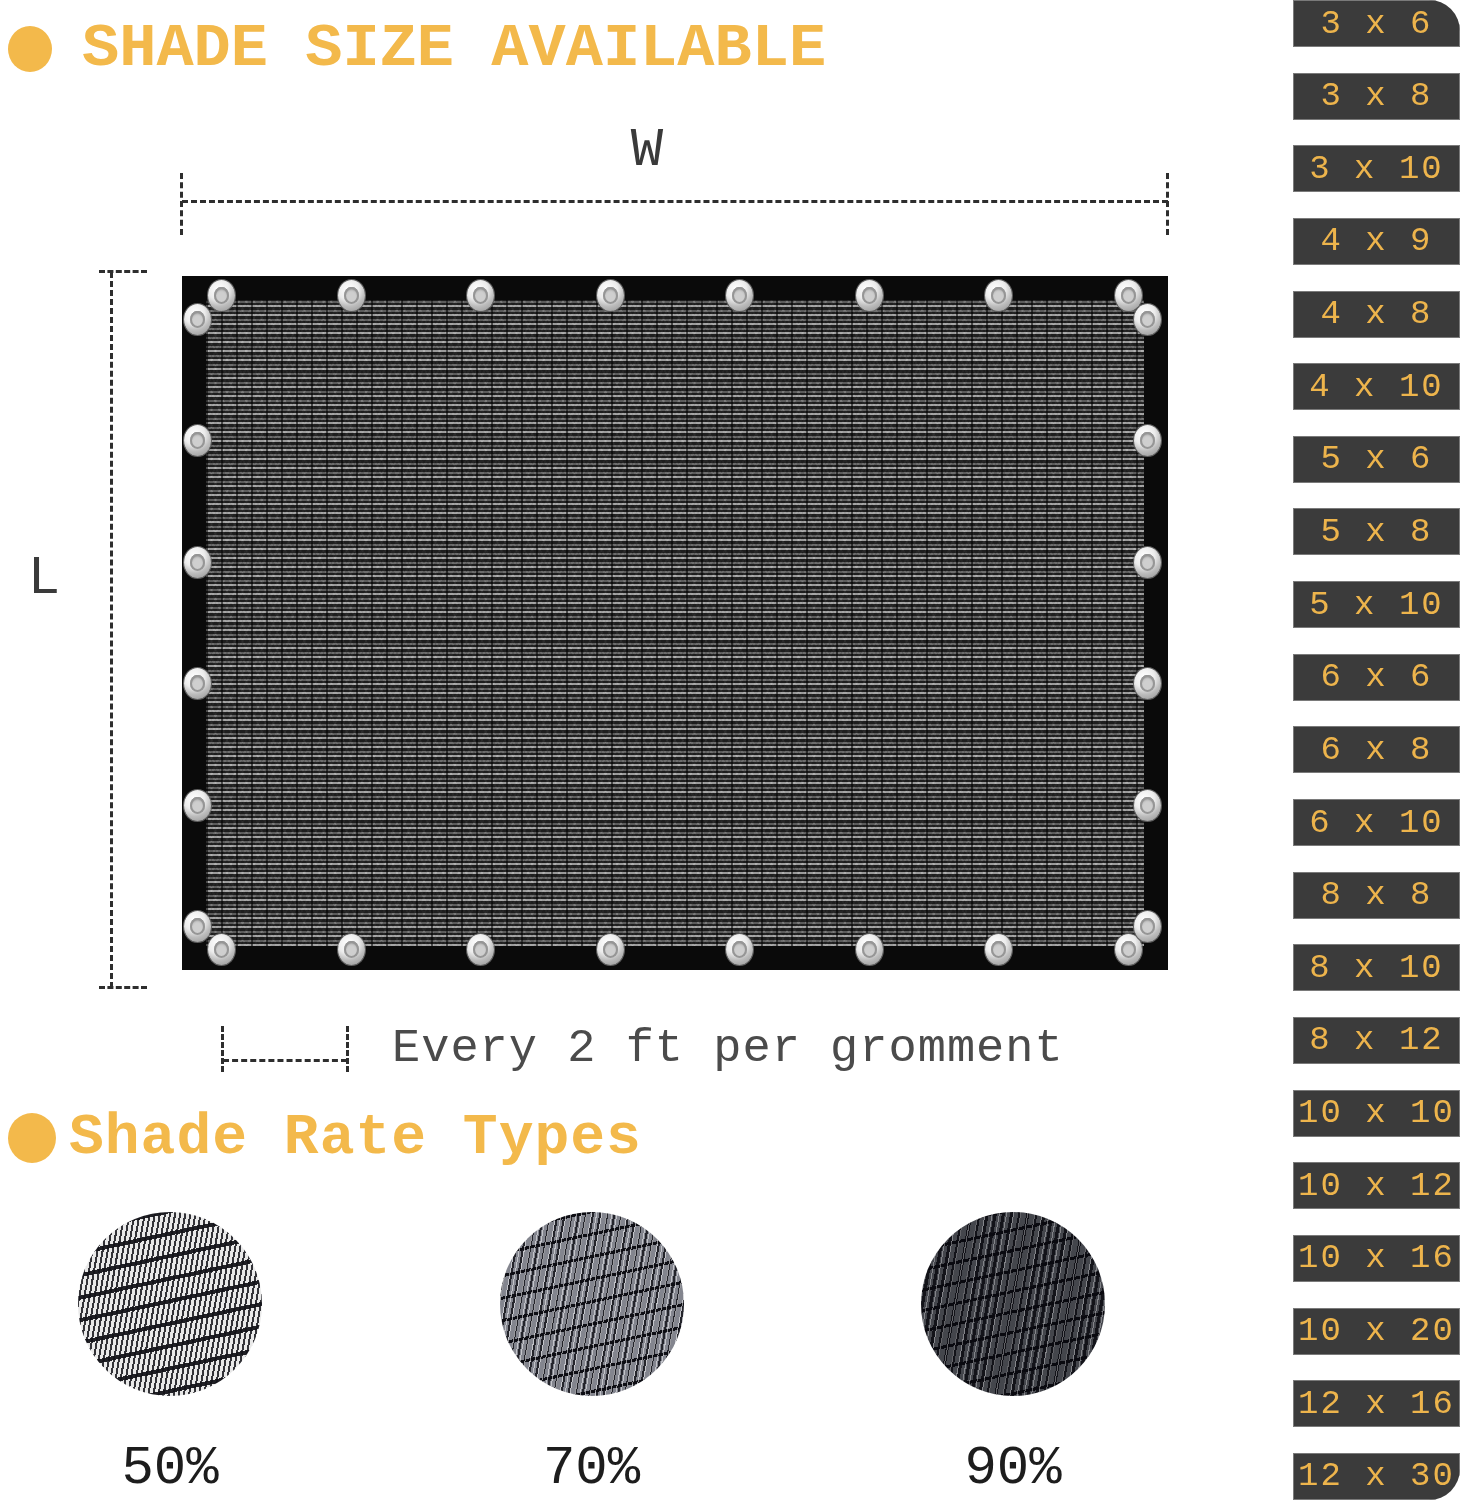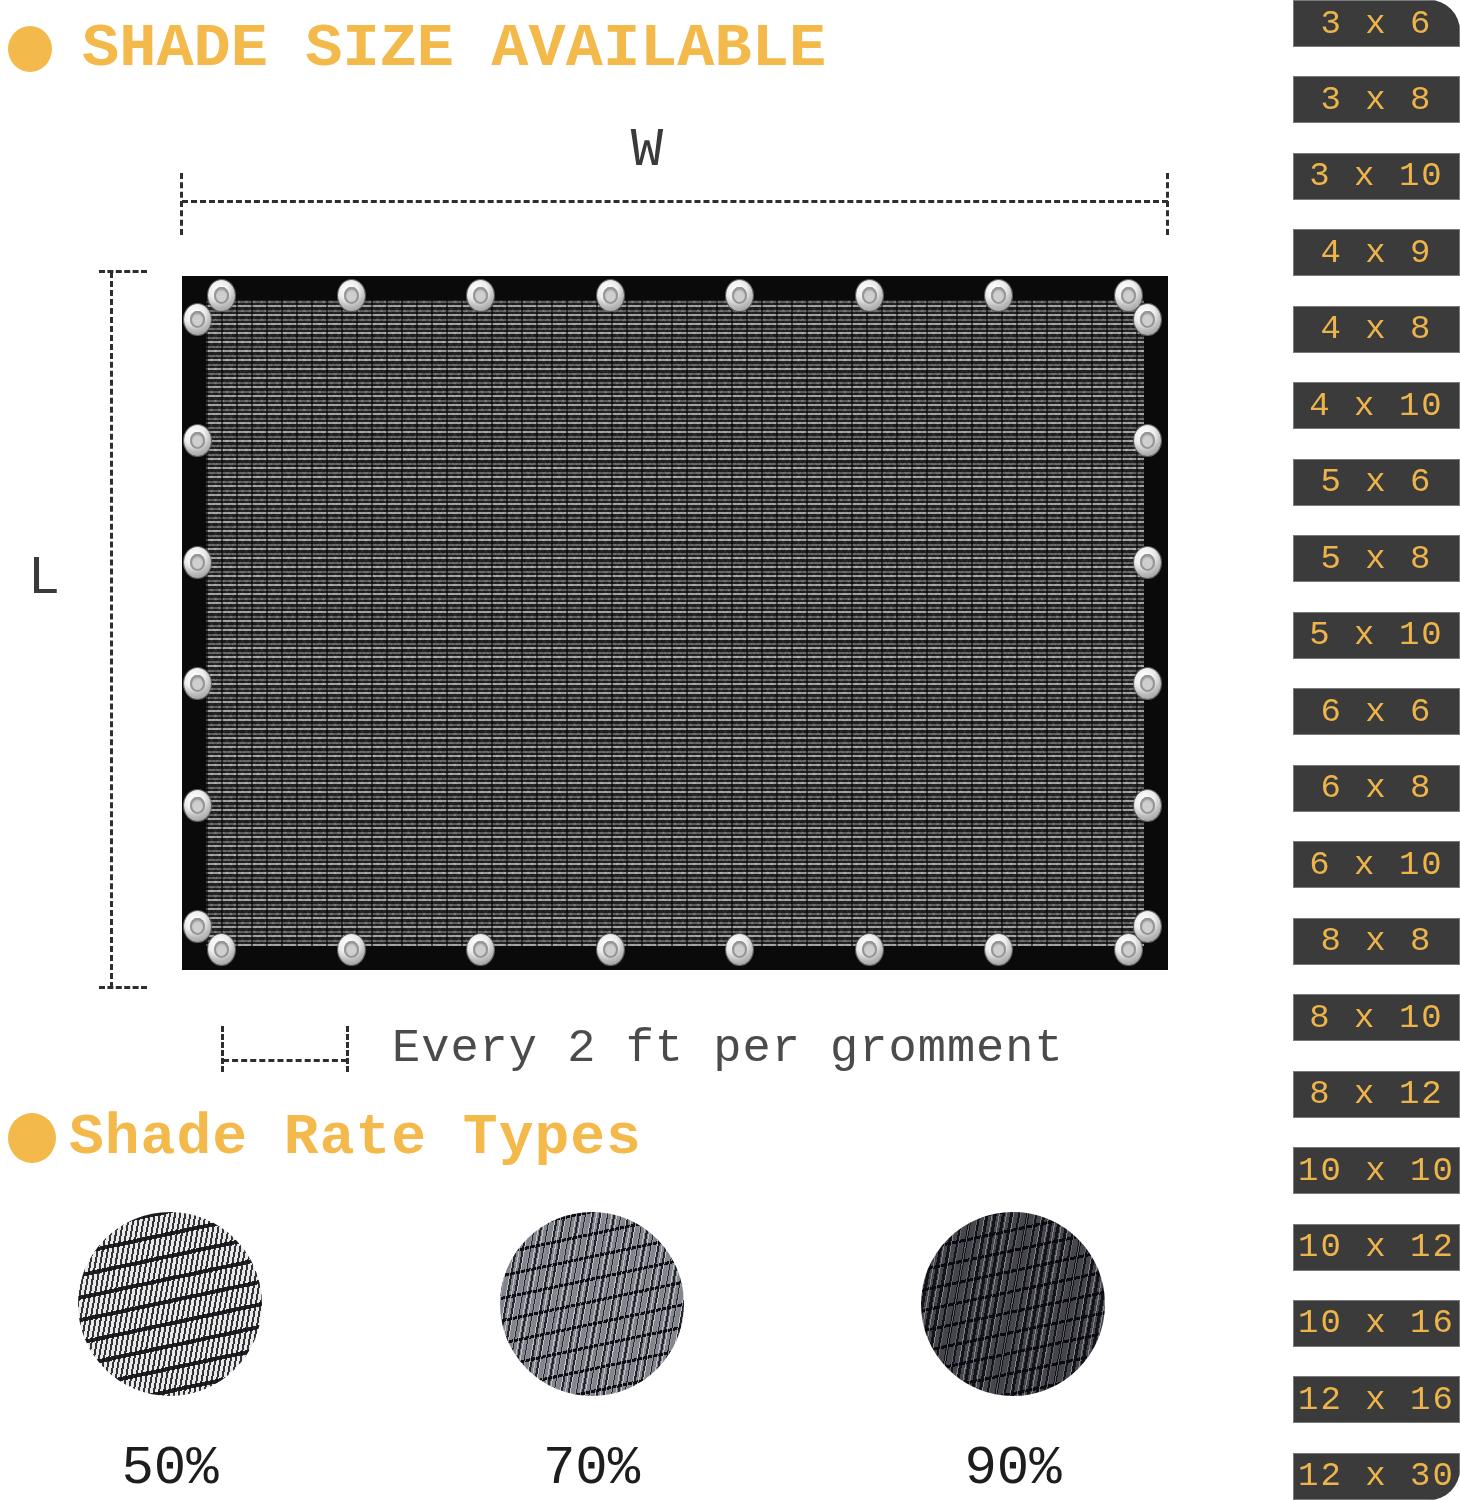--- a/index.html
+++ b/index.html
@@ -296,20 +296,23 @@
 
       <div class="size-box">
         <span>10 x 12</span>
       </div>
 
 
       <div class="size-box">
         <span>10 x 16</span>
       </div>
 
+      <div class="size-box">
+        <span>10 x 20</span>
+      </div>
 
       <div class="size-box">
         <span>12 x 16</span>
       </div>
 
       <div class="size-box">
         <span>12 x 30</span>
       </div>
 
   </aside>

